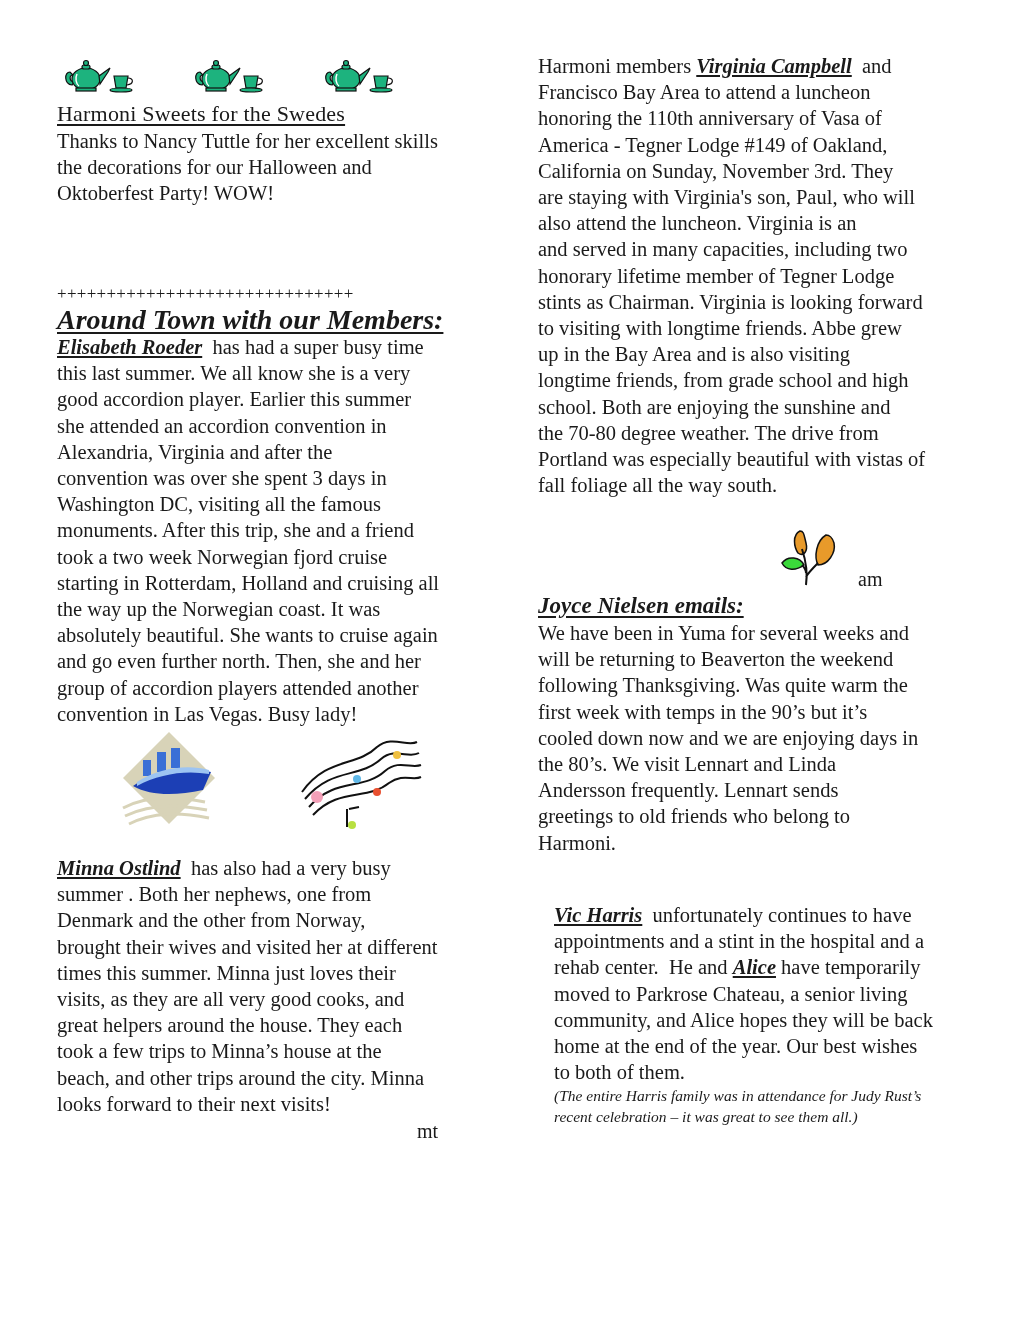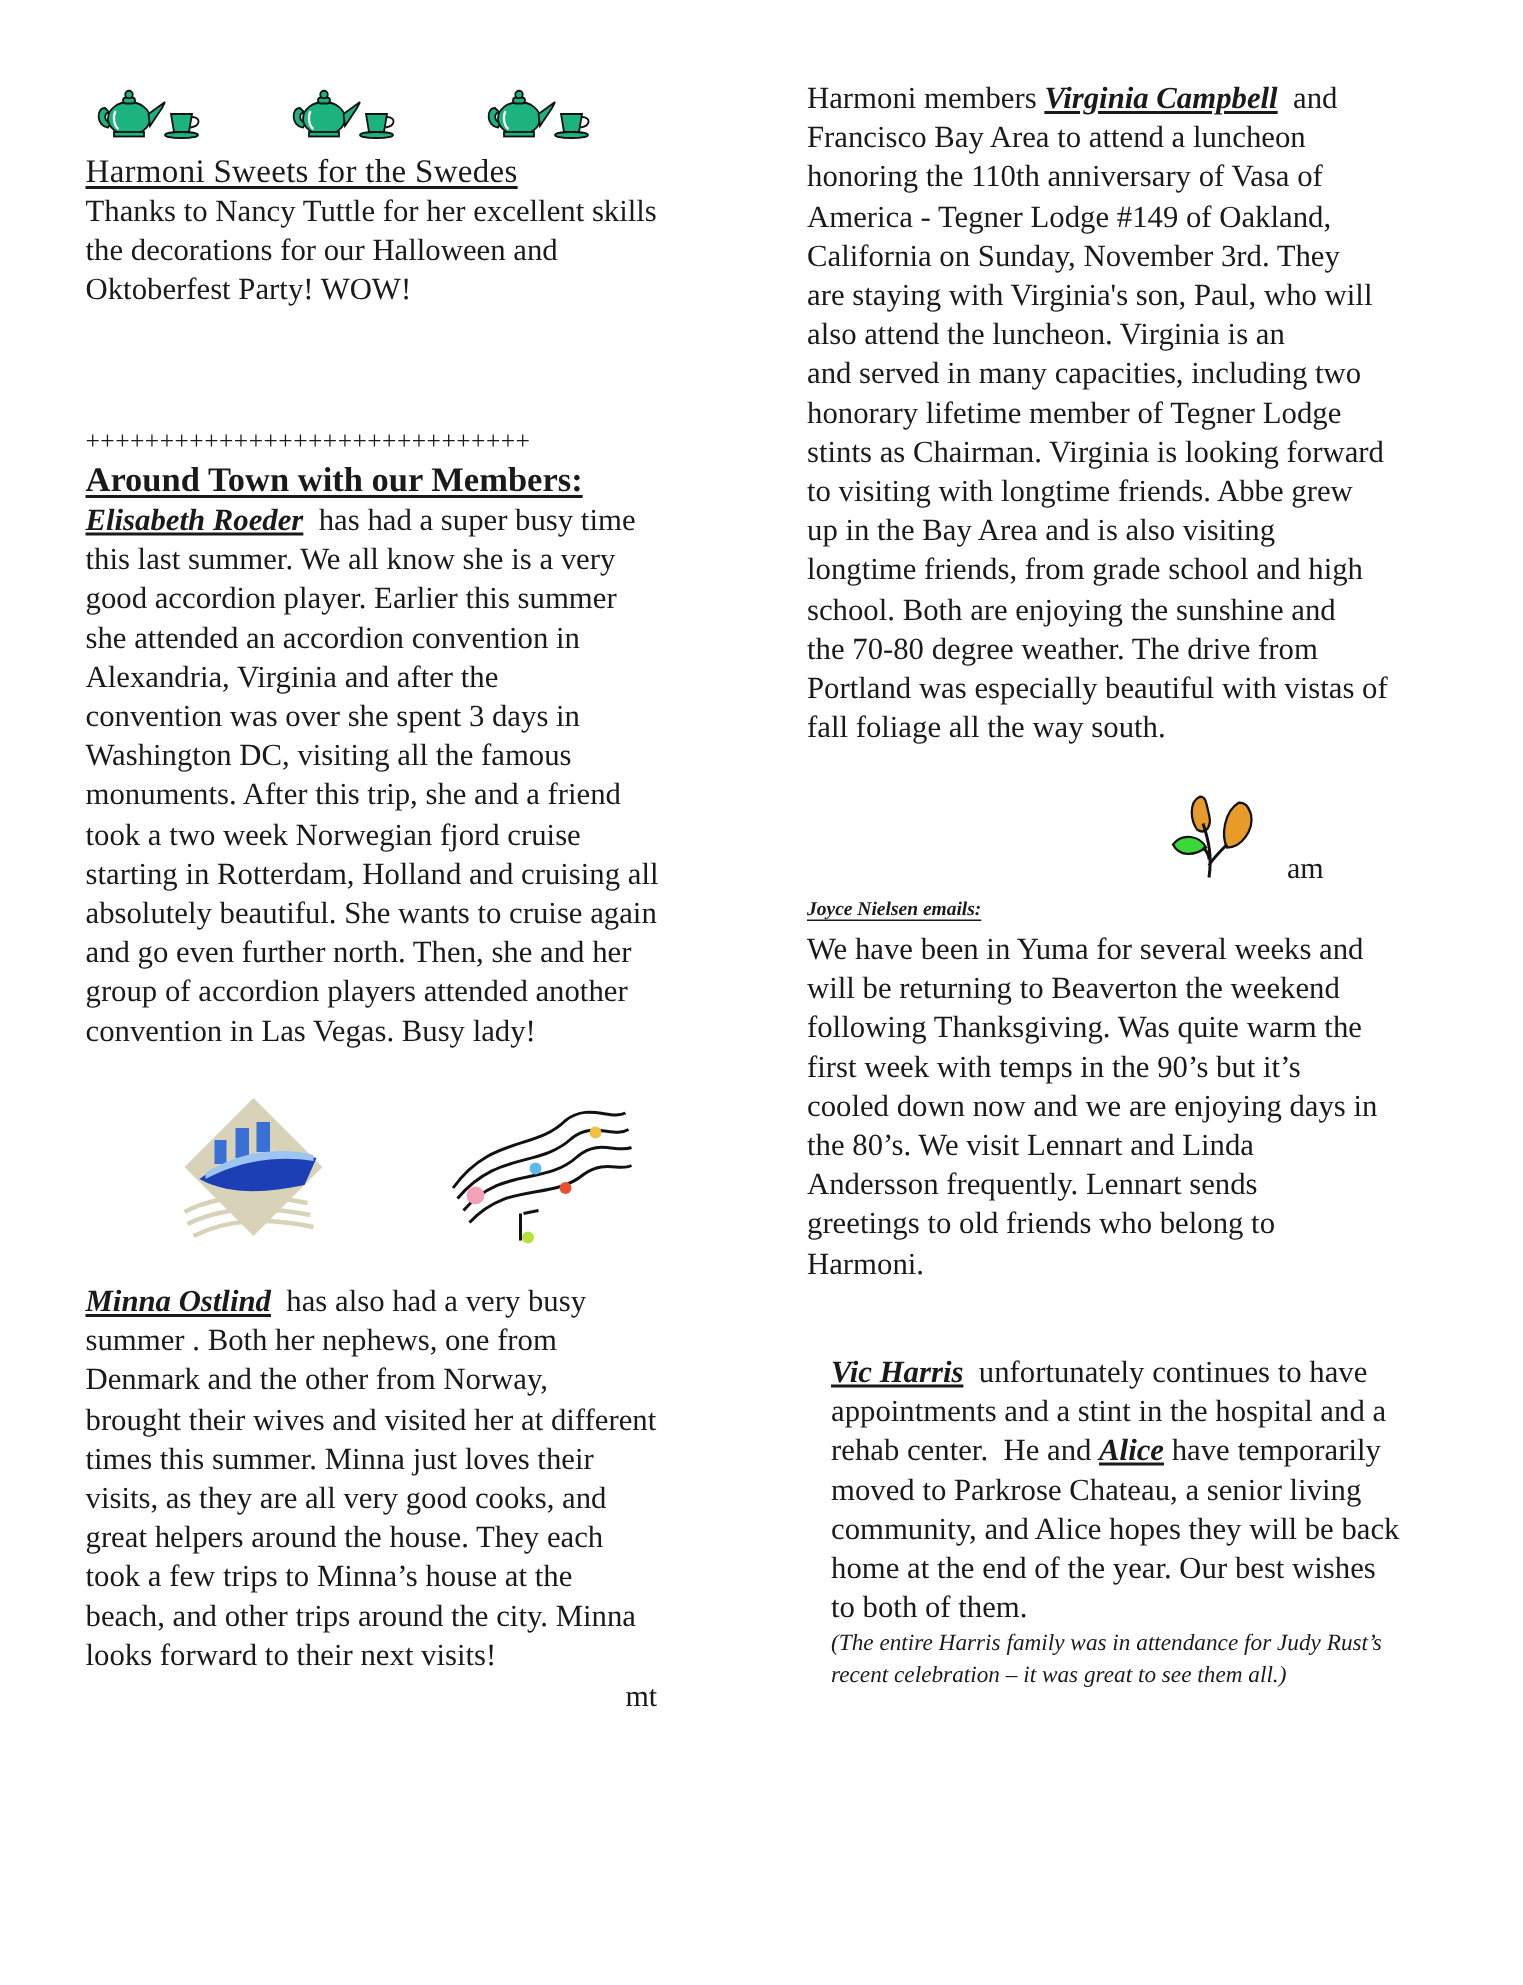--- a/index.html
+++ b/index.html
@@ -5,22 +5,22 @@
   html, body { margin: 0; padding: 0; background: #ffffff; }
   body { width: 1015px; height: 1323px; position: relative; overflow: hidden;
          font-family: "Liberation Serif", "DejaVu Serif", serif; color: #1a1a1a; }
   .col { position: absolute; top: 0; }
   .col-left { left: 57px; width: 440px; }
   .col-right { left: 538px; width: 440px; }
   .line { font-size: 20.5px; line-height: 26.2px; white-space: nowrap; }
   .name { font-weight: bold; font-style: italic; text-decoration: underline; text-underline-offset: 2px; }
   .heading { font-size: 22px; line-height: 28px; white-space: nowrap; }
   .h1 { text-decoration: underline; text-underline-offset: 3px; letter-spacing: 0.2px; }
-  .h2 { font-weight: bold; text-decoration: underline; font-size: 23px; text-underline-offset: 3px; }
-  .h3 { font-weight: bold; font-style: italic; text-decoration: underline; font-size: 13px; text-underline-offset: 3px; }
+  .h2 { font-weight: bold; font-style: italic; text-decoration: underline; font-size: 28px; text-underline-offset: 3px; }
+  .h3 { font-weight: bold; font-style: italic; text-decoration: underline; font-size: 23px; text-underline-offset: 3px; }
   .note { font-style: italic; font-size: 15.5px; line-height: 21px; white-space: nowrap; }
   .abs { position: absolute; }
   .teapots { position: absolute; top: 54px; left: 64px; display: flex; gap: 50px; }
   .teapot-set { width: 80px; height: 40px; }
   .sig { position: absolute; font-size: 20px; }
 </style>
 </head>
 <body>
 
 <div class="teapots">
@@ -85,20 +85,21 @@
     <div class="line"><span class="name">Elisabeth Roeder</span><span style="white-space:pre">  has had a super busy time</span></div>
     <div class="line">this last summer. We all know she is a very</div>
     <div class="line">good accordion player. Earlier this summer</div>
     <div class="line">she attended an accordion convention in</div>
     <div class="line">Alexandria, Virginia and after the</div>
     <div class="line">convention was over she spent 3 days in</div>
     <div class="line">Washington DC, visiting all the famous</div>
     <div class="line">monuments. After this trip, she and a friend</div>
     <div class="line">took a two week Norwegian fjord cruise</div>
     <div class="line">starting in Rotterdam, Holland and cruising all</div>
+    <div class="line">the way up the Norwegian coast. It was</div>
     <div class="line">absolutely beautiful. She wants to cruise again</div>
     <div class="line">and go even further north. Then, she and her</div>
     <div class="line">group of accordion players attended another</div>
     <div class="line">convention in Las Vegas. Busy lady!</div>
   </div>
 
   <svg class="abs" style="top:730px;left:58px" width="108" height="100" viewBox="0 0 108 100">
     <polygon points="54,2 100,48 54,94 8,48" fill="#d8d3b8"></polygon>
     <rect x="42" y="22" width="9" height="20" fill="#3a6fd6"></rect>
     <rect x="56" y="18" width="9" height="20" fill="#3a6fd6"></rect>

